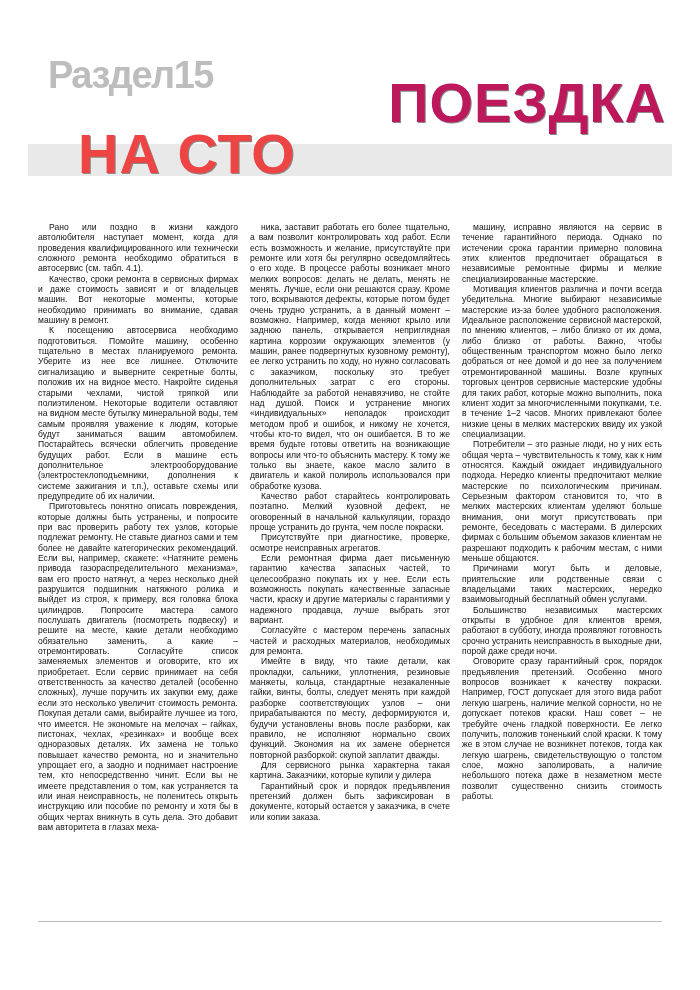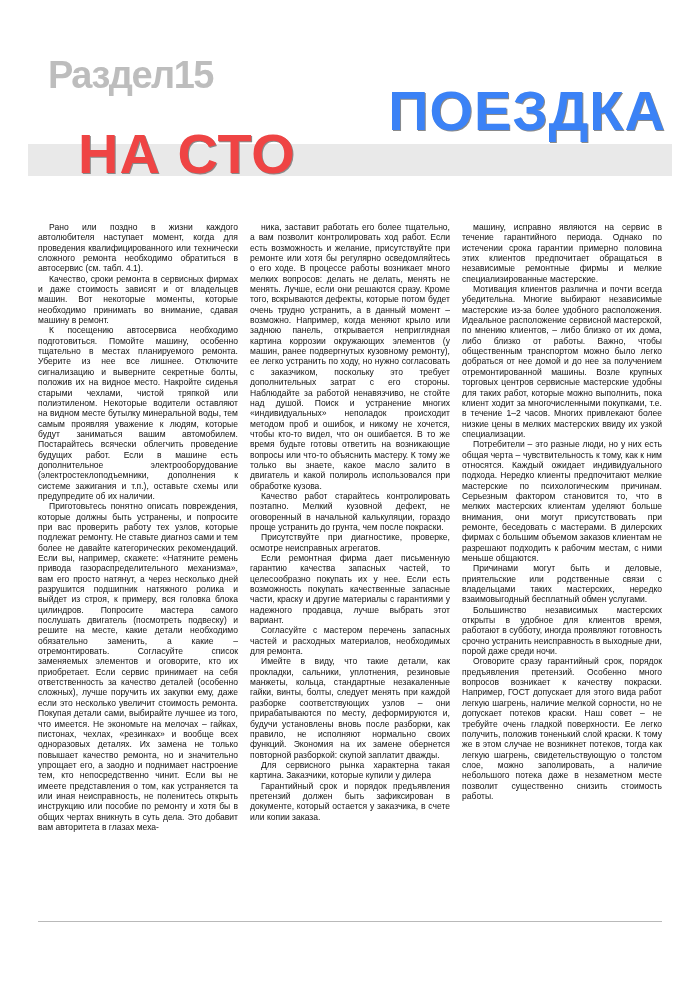--- a/index.html
+++ b/index.html
@@ -52,26 +52,25 @@
     z-index: 3;
   }
 
   .title-line-1 {
     position: absolute;
     right: 34px;
     top: 75px;
     font-size: 56px;
     font-weight: bold;
     letter-spacing: 1px;
-    color: #3b82f6;
+    color: #be185d;
     line-height: 1;
     white-space: nowrap;
     z-index: 2;
     text-shadow: 1px 1px 0 #8a8a8a;
-    margin-top: 8px;
   }
 
   .title-line-2 {
     position: absolute;
     left: 78px;
     top: 126px;
     font-size: 56px;
     font-weight: bold;
     letter-spacing: 1px;
     color: #ef4444;

